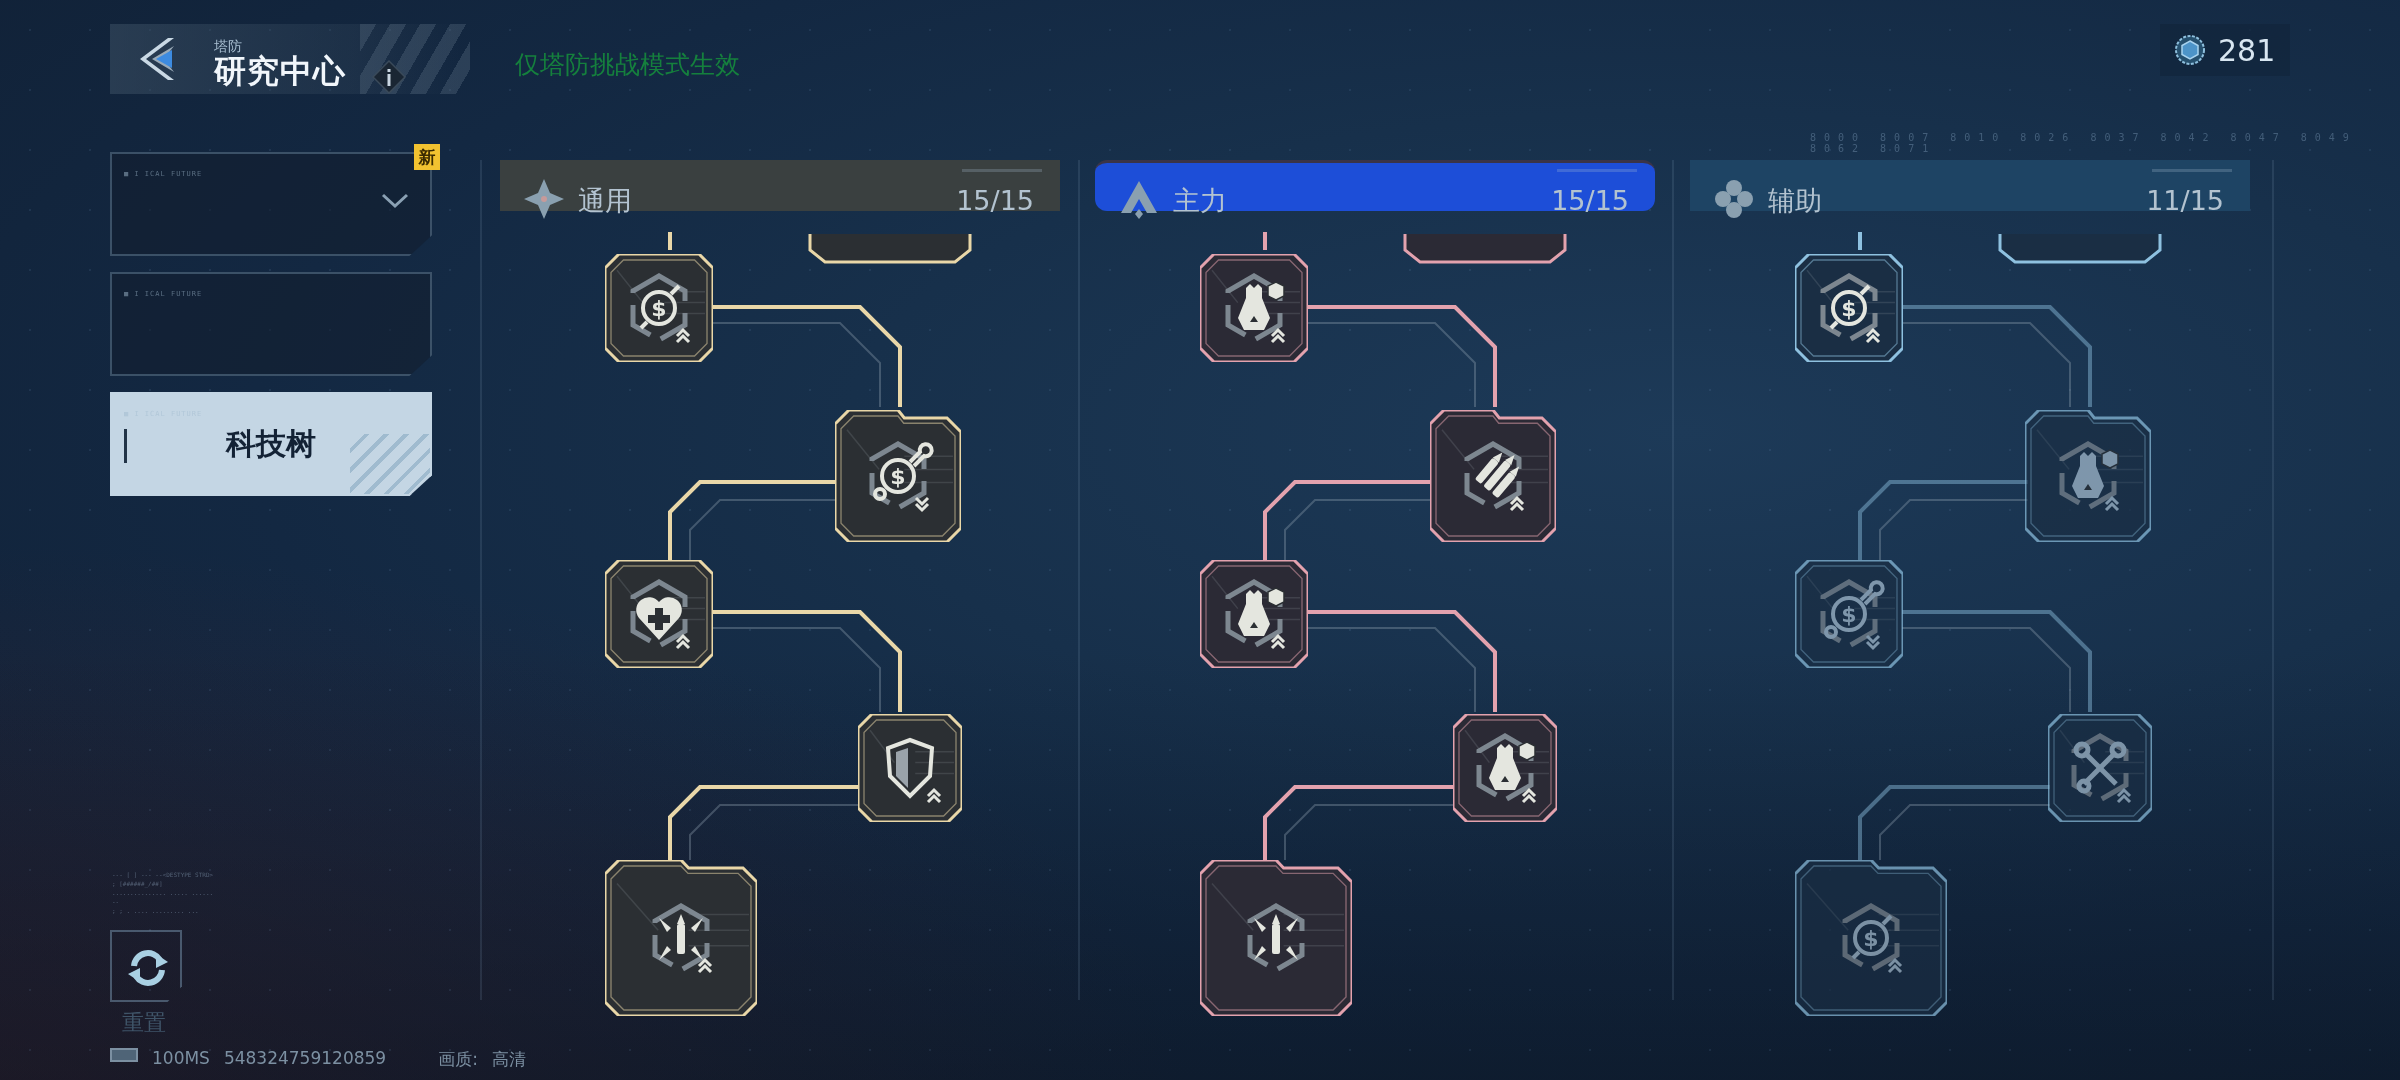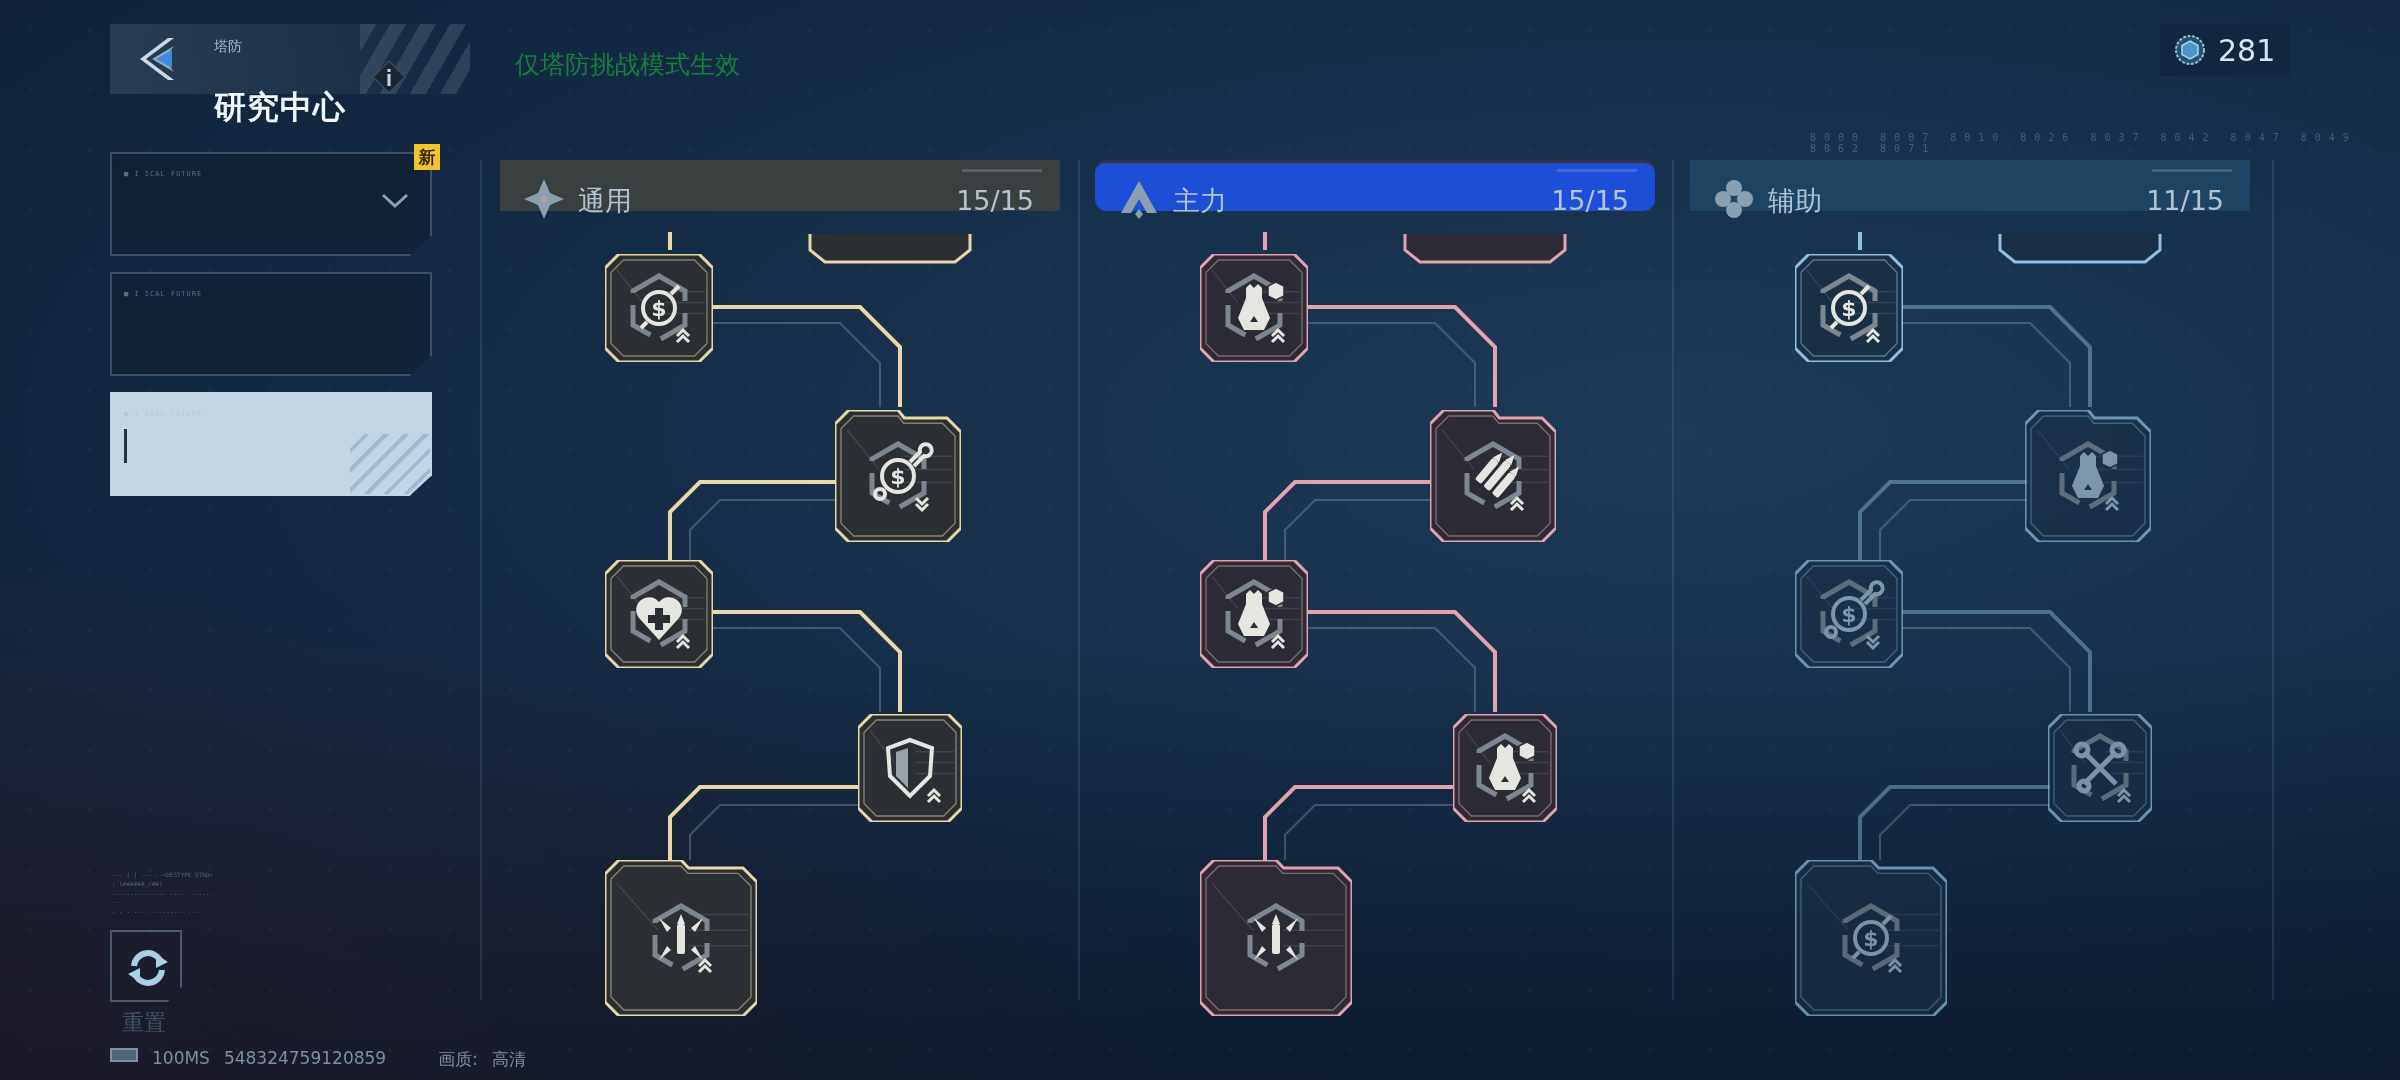--- a/index.html
+++ b/index.html
@@ -24,21 +24,21 @@
   }
 
   
   .header { position: absolute; left: 110px; top: 24px; height: 70px; width: 350px;
     background: linear-gradient(90deg, rgba(60,80,100,0.55), rgba(60,80,100,0.25) 70%, rgba(60,80,100,0));
   }
   .header .stripes { position: absolute; right: -10px; top: 0; width: 110px; height: 70px;
     background: repeating-linear-gradient(120deg, rgba(90,110,130,0.35) 0 14px, transparent 14px 26px); }
   .back-btn { position: absolute; left: 24px; top: 10px; width: 50px; height: 50px; cursor: pointer; }
   .title-sub { position: absolute; left: 104px; top: 0px; font-size: 14px; color: #a9bfd2; margin-top: 14px; }
-  .title-main { position: absolute; left: 104px; top: 26px; font-size: 32px; font-weight: bold; color: #f1f6fb; letter-spacing: 1px; margin-top: 36px; }
+  .title-main { position: absolute; left: 104px; top: 26px; font-size: 32px; font-weight: bold; color: #f1f6fb; letter-spacing: 1px; }
   .info-btn { position: absolute; left: 262px; top: 36px; width: 34px; height: 34px; cursor: pointer; }
   .mode-note { position: absolute; left: 515px; top: 48px; font-size: 25px; color: #15803d; }
 
   .currency { position: absolute; left: 2160px; top: 24px; width: 130px; height: 52px;
     background: rgba(18,38,60,0.75); display: flex; align-items: center; padding-left: 14px; gap: 12px; }
   .currency .val { font-size: 30px; color: #d8e6f1; }
   .top-code { position: absolute; left: 1810px; top: 132px; font-size: 10px; letter-spacing: 8px; color: rgba(150,180,210,0.35); font-family: "DejaVu Sans Mono", monospace; }
 
   
   .side-tab { position: absolute; left: 110px; width: 322px; height: 104px; cursor: pointer;
@@ -123,20 +123,21 @@
 </div>
 <div class="new-badge">新</div>
 
 <div class="side-tab" style="top:272px;">
   <div class="tag">■ I ICAL FUTURE</div>
 </div>
 
 <div class="side-tab active" style="top:392px;">
   <div class="tag">■ I ICAL FUTURE</div>
   <div class="bar"></div>
+  <div class="label">科技树</div>
   <div class="diag"></div>
 </div>
 
 <div class="side-lines">
   --- [ ] ---  --&lt;DESTYPE STRD&gt;<br>
   ; [######_/##]<br>
   ...............  .....  ......<br>
   --<br>
   ; ;  . .... ......... ...
 </div>

